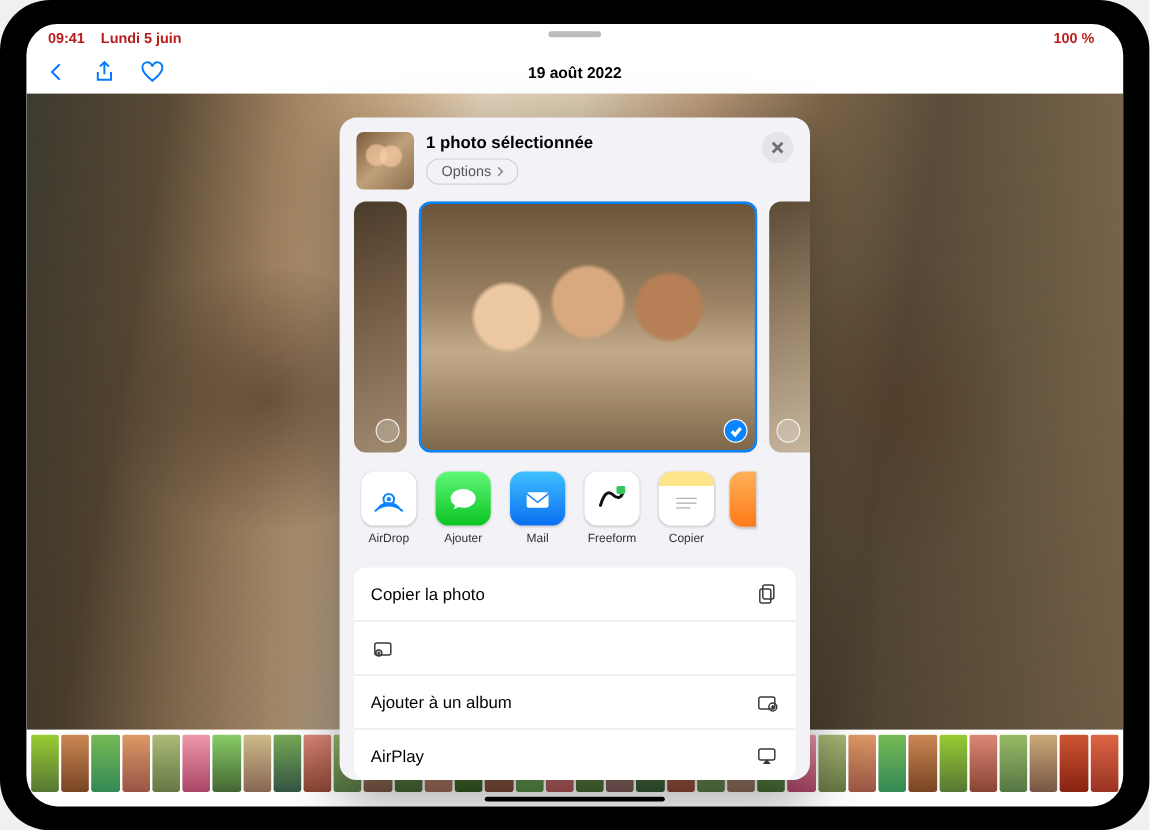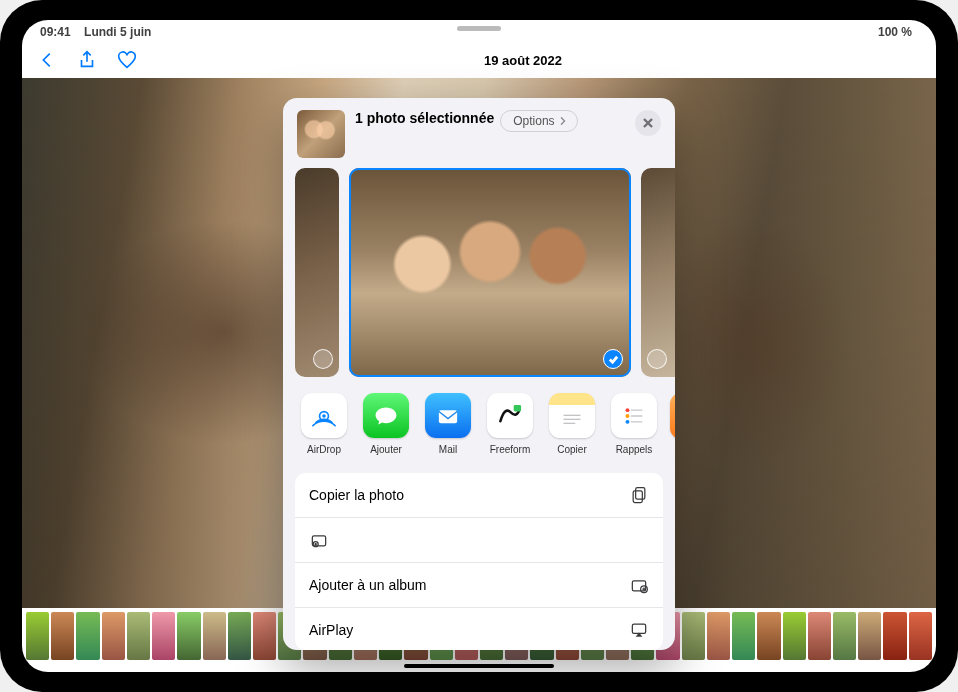--- a/index.html
+++ b/index.html
@@ -31,21 +31,21 @@
   .statusbar {
     position: absolute;
     top: 0; left: 0; right: 0;
     height: 22px;
     display: flex;
     justify-content: space-between;
     align-items: center;
     padding: 2px 18px 0;
     font-size: 12px;
     font-weight: 600;
-    color: #404040;
+    color: #b91c1c;
     z-index: 5;
   }
   .statusbar .right { display: flex; align-items: center; gap: 6px; }
   .wifi, .battery { display: inline-flex; align-items: center; }
   .pill {
     position: absolute;
     top: 6px; left: 50%;
     transform: translateX(-50%);
     width: 44px; height: 5px;
     border-radius: 3px;
@@ -62,21 +62,20 @@
     justify-content: space-between;
     padding: 0 12px;
     z-index: 5;
   }
   .toolbar .left, .toolbar .right { display: flex; align-items: center; gap: 14px; }
   .toolbar .center {
     position: absolute;
     left: 50%; transform: translateX(-50%);
     font-size: 13px;
     font-weight: 600;
-    margin-left: 44px;
   }
   .tbtn { width: 26px; height: 26px; display: flex; align-items: center; justify-content: center; cursor: pointer; }
   .tbtn svg { width: 22px; height: 22px; stroke: #007aff; fill: none; stroke-width: 1.8; }
   .modify { color: #007aff; font-size: 15px; cursor: pointer; }
   
   .bg-photo {
     position: absolute;
     top: 58px; left: 0; right: 0; bottom: 64px;
     background:
       linear-gradient(100deg, #3c3a2f 0%, #5a4a35 12%, #a08260 22%, #c8a882 30%, #e0d0b8 38%, #d8c8ae 46%, #b89878 56%, #7a6448 66%, #5b4d3a 76%, #6e5d44 86%, #8c7356 100%);
@@ -132,21 +131,21 @@
     background: linear-gradient(135deg, #7a5a3a, #c0a07a, #8a6d4e);
     position: relative;
     overflow: hidden;
     flex-shrink: 0;
   }
   .sheet-thumb::after{
     content:""; position:absolute; inset:0;
     background: radial-gradient(circle at 35% 40%, rgba(255,210,170,.6) 0 8px, transparent 10px),
                 radial-gradient(circle at 60% 42%, rgba(255,210,170,.6) 0 8px, transparent 10px);
   }
-  .sheet-title-row { display: flex; flex-direction: row; gap: 6px; flex: 1; }
+  .sheet-title-row { display: flex; flex-direction: column; gap: 6px; flex: 1; }
   .sheet-title { font-weight: 600; font-size: 14px; }
   .options-pill {
     align-self: flex-start;
     font-size: 12px;
     color: #555;
     border: 1px solid #d0d0d5;
     border-radius: 12px;
     padding: 3px 10px 3px 12px;
     display: inline-flex; align-items: center; gap: 4px;
     cursor: pointer;
@@ -430,33 +429,20 @@
           <div class="label">Freeform</div>
         </div>
         <div class="app">
           <div class="icon ic-notes">
             <svg viewBox="0 0 46 46" width="30" height="30">
                 <path d="M10 22 h26 M10 28 h26 M10 34 h18" stroke="#b0b0b5" stroke-width="1.6"></path>
               </svg>
           </div>
           <div class="label">Copier</div>
         </div>
-        <div class="app">
-          <div class="icon ic-rappels">
-            <svg viewBox="0 0 46 46" width="30" height="30">
-              <circle cx="13" cy="14" r="3" fill="#ff453a"></circle>
-                <path d="M19 14 h16" stroke="#c7c7cc" stroke-width="2.2" stroke-linecap="round"></path>
-              <circle cx="13" cy="23" r="3" fill="#ff9f0a"></circle>
-                <path d="M19 23 h16" stroke="#c7c7cc" stroke-width="2.2" stroke-linecap="round"></path>
-              <circle cx="13" cy="32" r="3" fill="#0a84ff"></circle>
-                <path d="M19 32 h16" stroke="#c7c7cc" stroke-width="2.2" stroke-linecap="round"></path>
-            </svg>
-          </div>
-          <div class="label">Rappels</div>
-        </div>
         <div class="app" style="width:28px;">
           <div class="icon ic-extra" style="width:22px; border-radius:11px 0 0 11px"></div>
         </div>
       </div>
 
       <div class="action-list">
         <div class="action">
           <span>Copier la photo</span>
           <svg viewBox="0 0 24 24">
               <rect x="8" y="3" width="11" height="14" rx="2"></rect>

